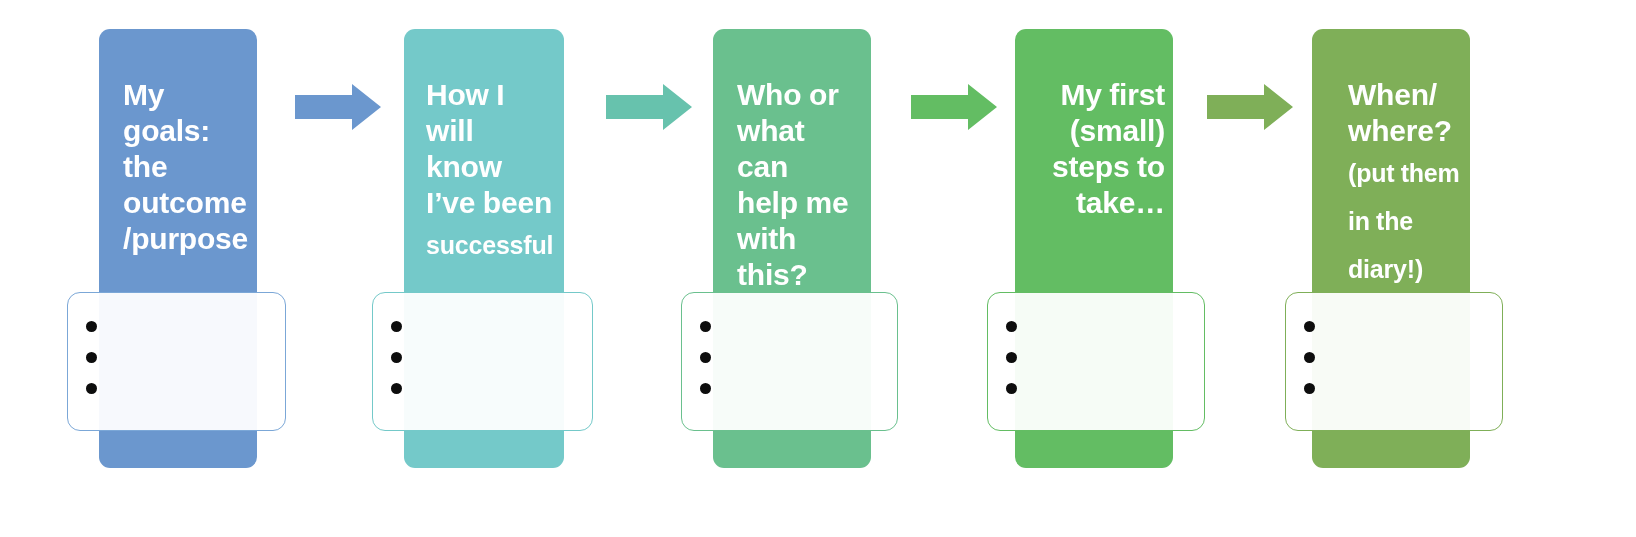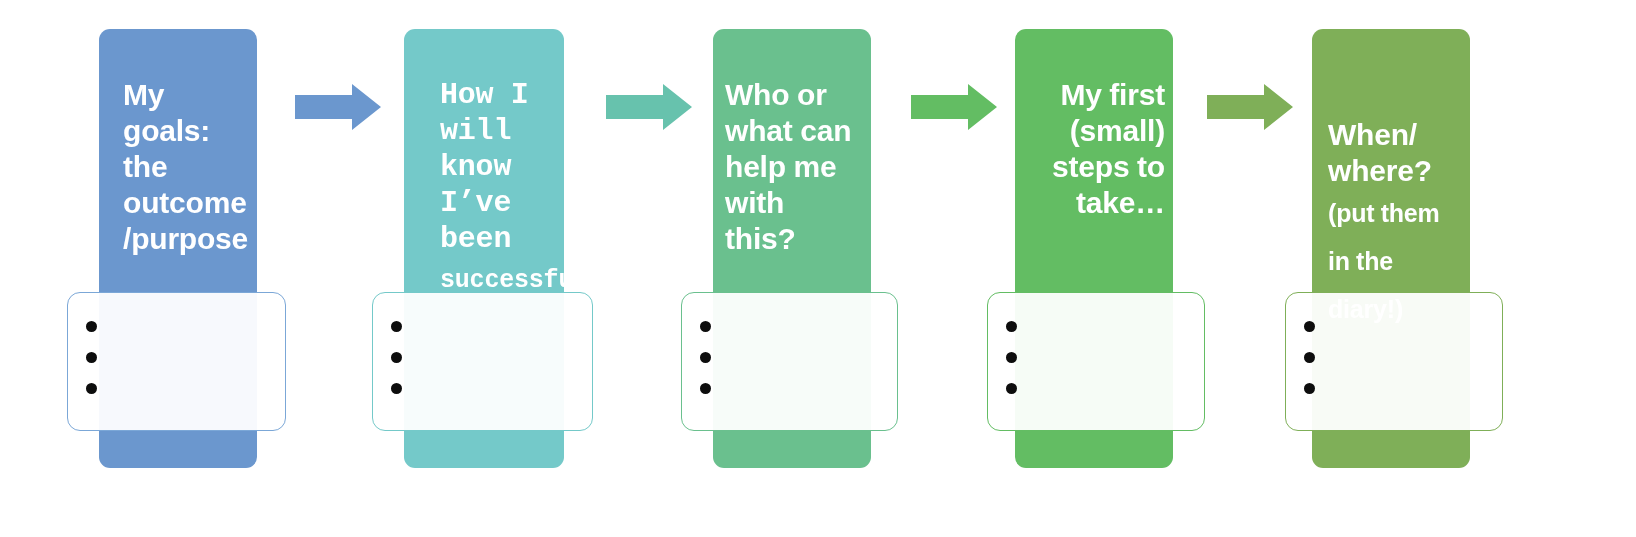--- a/index.html
+++ b/index.html
@@ -144,21 +144,21 @@
   </div>
 
   <div class="arrow" style="left:295px;">
     <svg viewBox="0 0 86 46" preserveAspectRatio="none" aria-hidden="true">
       <polygon points="0,11 57,11 57,0 86,23 57,46 57,35 0,35" fill="#6b97ce"></polygon>
     </svg>
   </div>
 
   <div class="step" style="left:404px; width:160px;">
     <div class="step-card" style="background:#74c9c9;"></div>
-    <div class="step-title" style="padding-left:36px;font-family:Liberation Mono, monospace;">
+    <div class="step-title" style="padding-left:22px;">
       <span>How I
 will
 know
 I’ve been</span>
       <span class="small">successful</span>
     </div>
   </div>
   <div class="bullet-box" style="left:372px; width:221px; border-color:#74c9c9;">
     <ul class="bullet-list">
       <li class="bullet-item">
@@ -177,21 +177,21 @@
   </div>
 
   <div class="arrow" style="left:606px;">
     <svg viewBox="0 0 86 46" preserveAspectRatio="none" aria-hidden="true">
       <polygon points="0,11 57,11 57,0 86,23 57,46 57,35 0,35" fill="#67c2ad"></polygon>
     </svg>
   </div>
 
   <div class="step" style="left:713px; width:158px;">
     <div class="step-card" style="background:#6ac08e;"></div>
-    <div class="step-title" style="padding-left:12px;">
+    <div class="step-title" style="padding-left:24px;">
       <span>Who or
 what can
 help me
 with
 this?</span>
     </div>
   </div>
   <div class="bullet-box" style="left:681px; width:217px; border-color:#6ac08e;">
     <ul class="bullet-list">
       <li class="bullet-item">
@@ -242,21 +242,21 @@
   </div>
 
   <div class="arrow" style="left:1207px;">
     <svg viewBox="0 0 86 46" preserveAspectRatio="none" aria-hidden="true">
       <polygon points="0,11 57,11 57,0 86,23 57,46 57,35 0,35" fill="#7faf58"></polygon>
     </svg>
   </div>
 
   <div class="step" style="left:1312px; width:158px;">
     <div class="step-card" style="background:#7faf58;"></div>
-    <div class="step-title" style="padding-left:16px;margin-top:40px;">
+    <div class="step-title" style="padding-left:36px;">
       <span>When/
 where?</span>
       <span class="small">(put them
 in the
 diary!)</span>
     </div>
   </div>
   <div class="bullet-box" style="left:1285px; width:218px; border-color:#7faf58;">
     <ul class="bullet-list">
       <li class="bullet-item">

